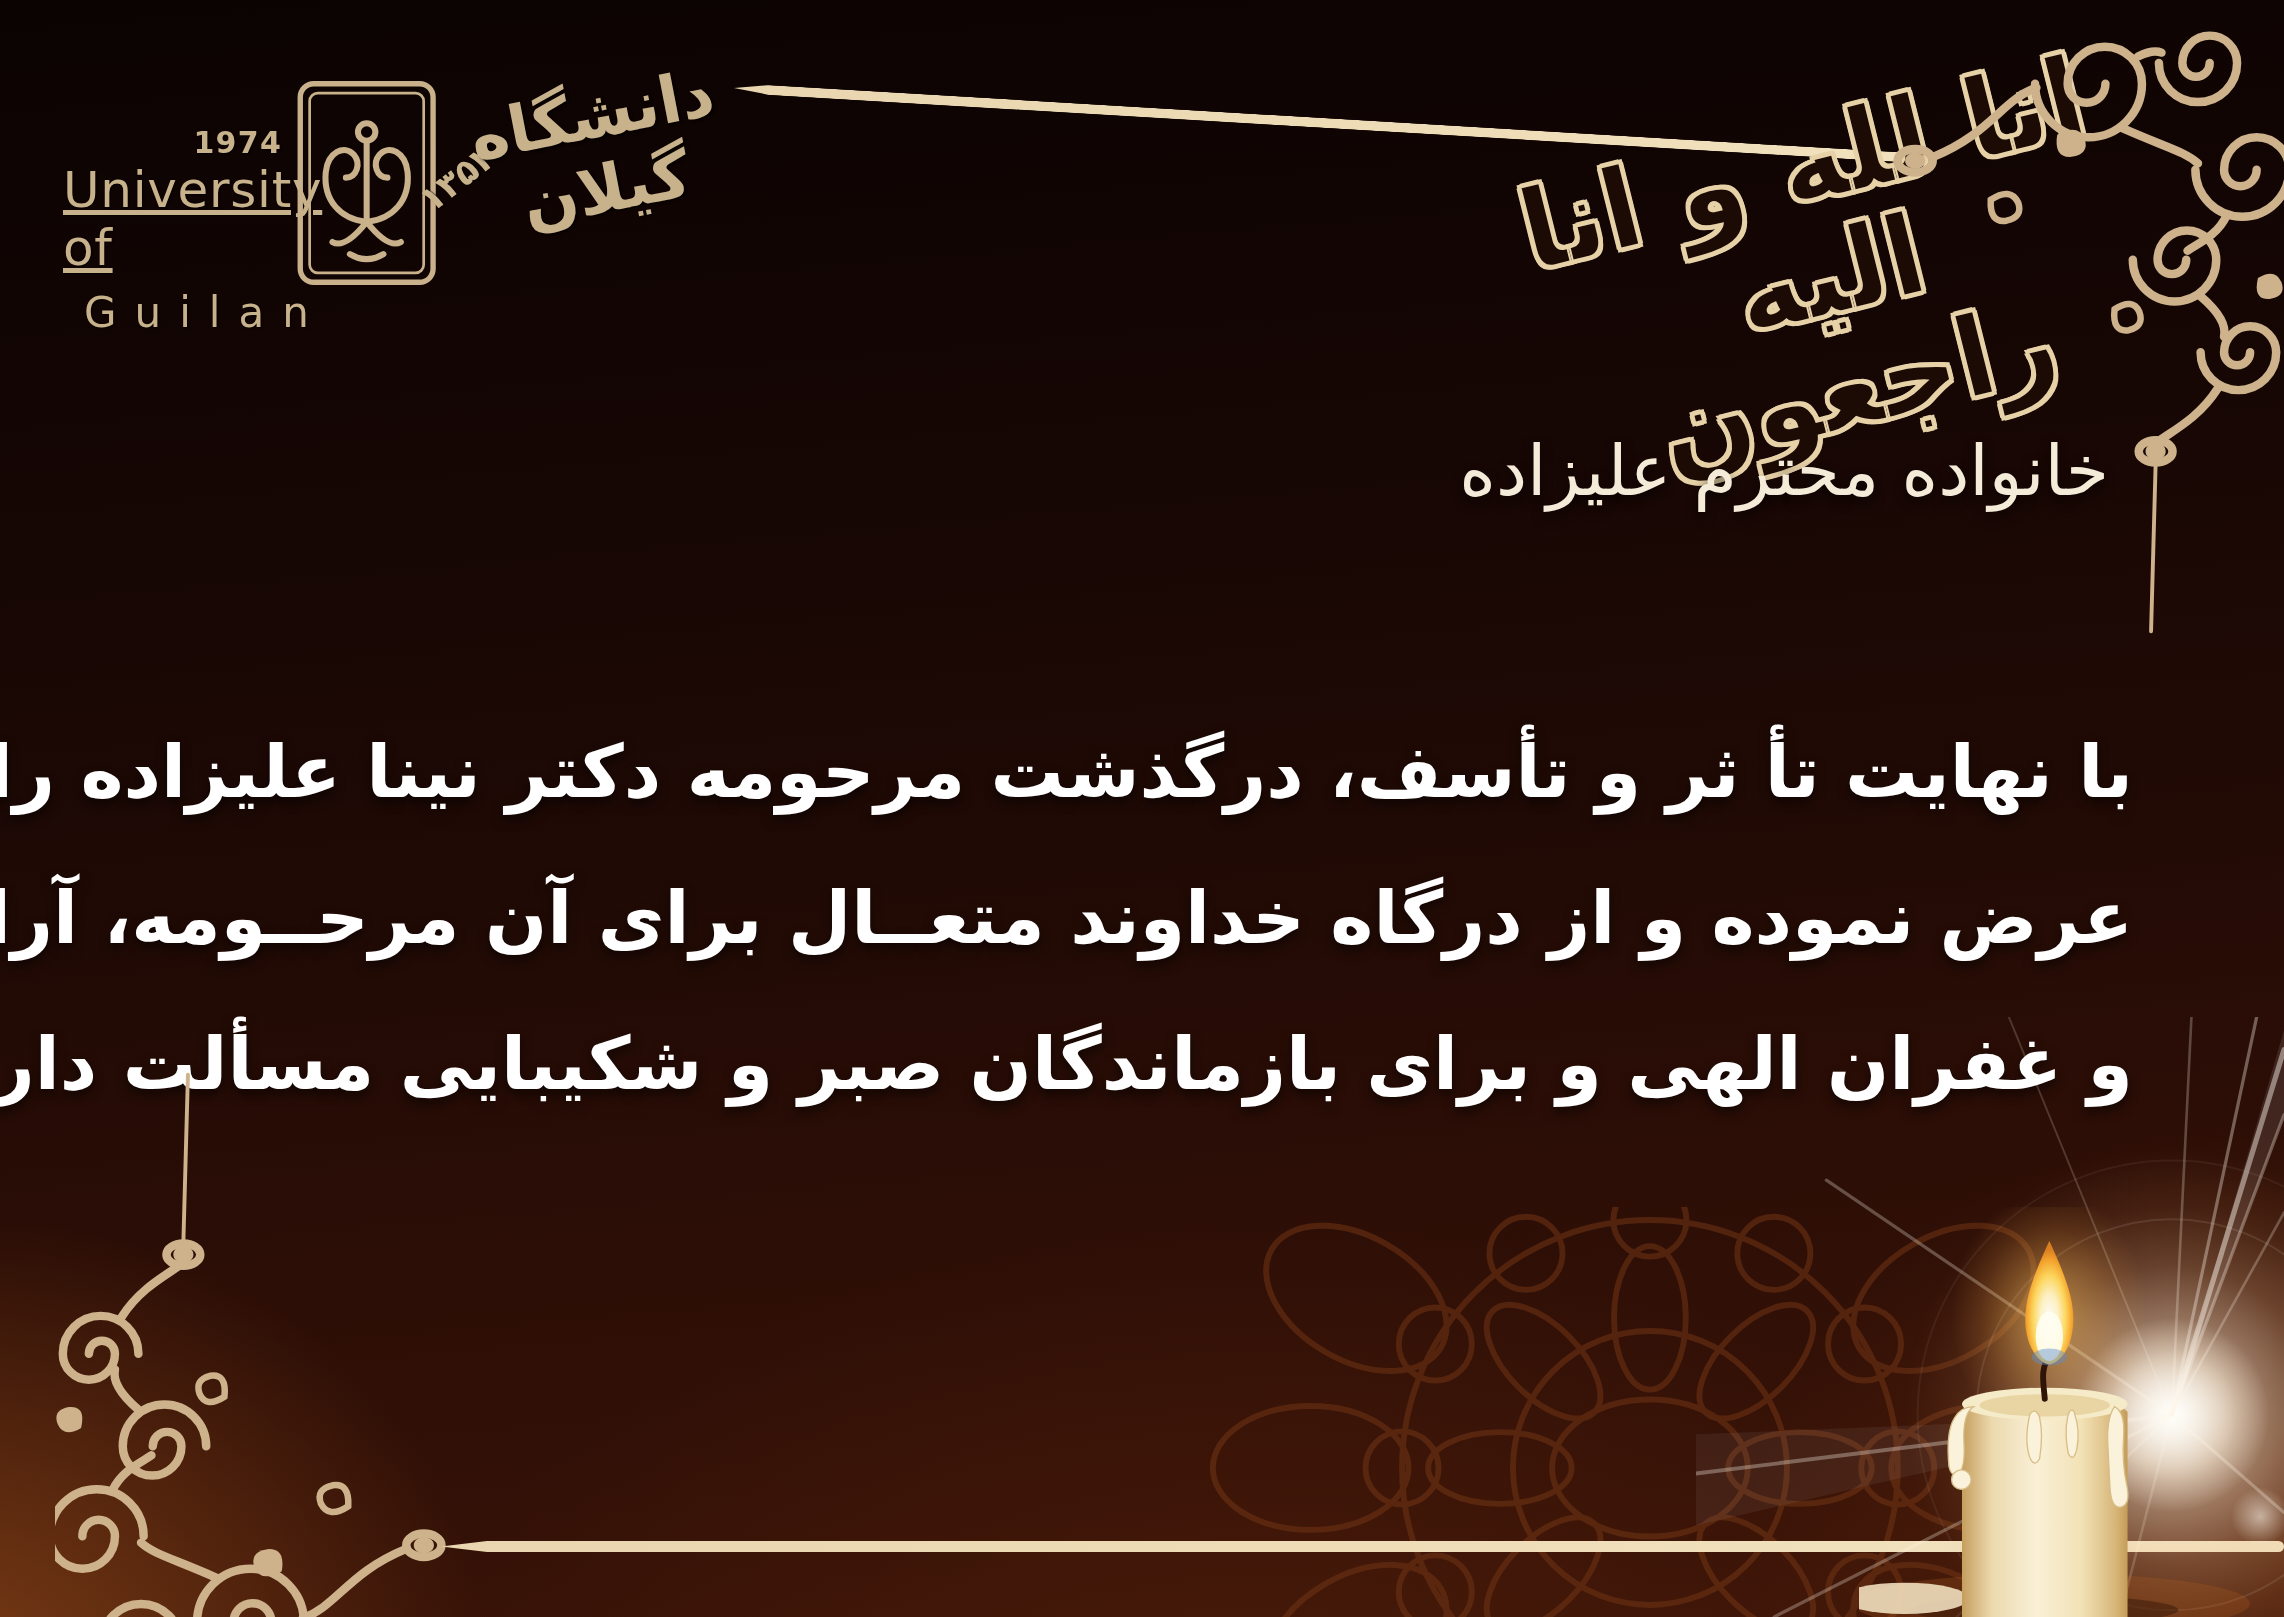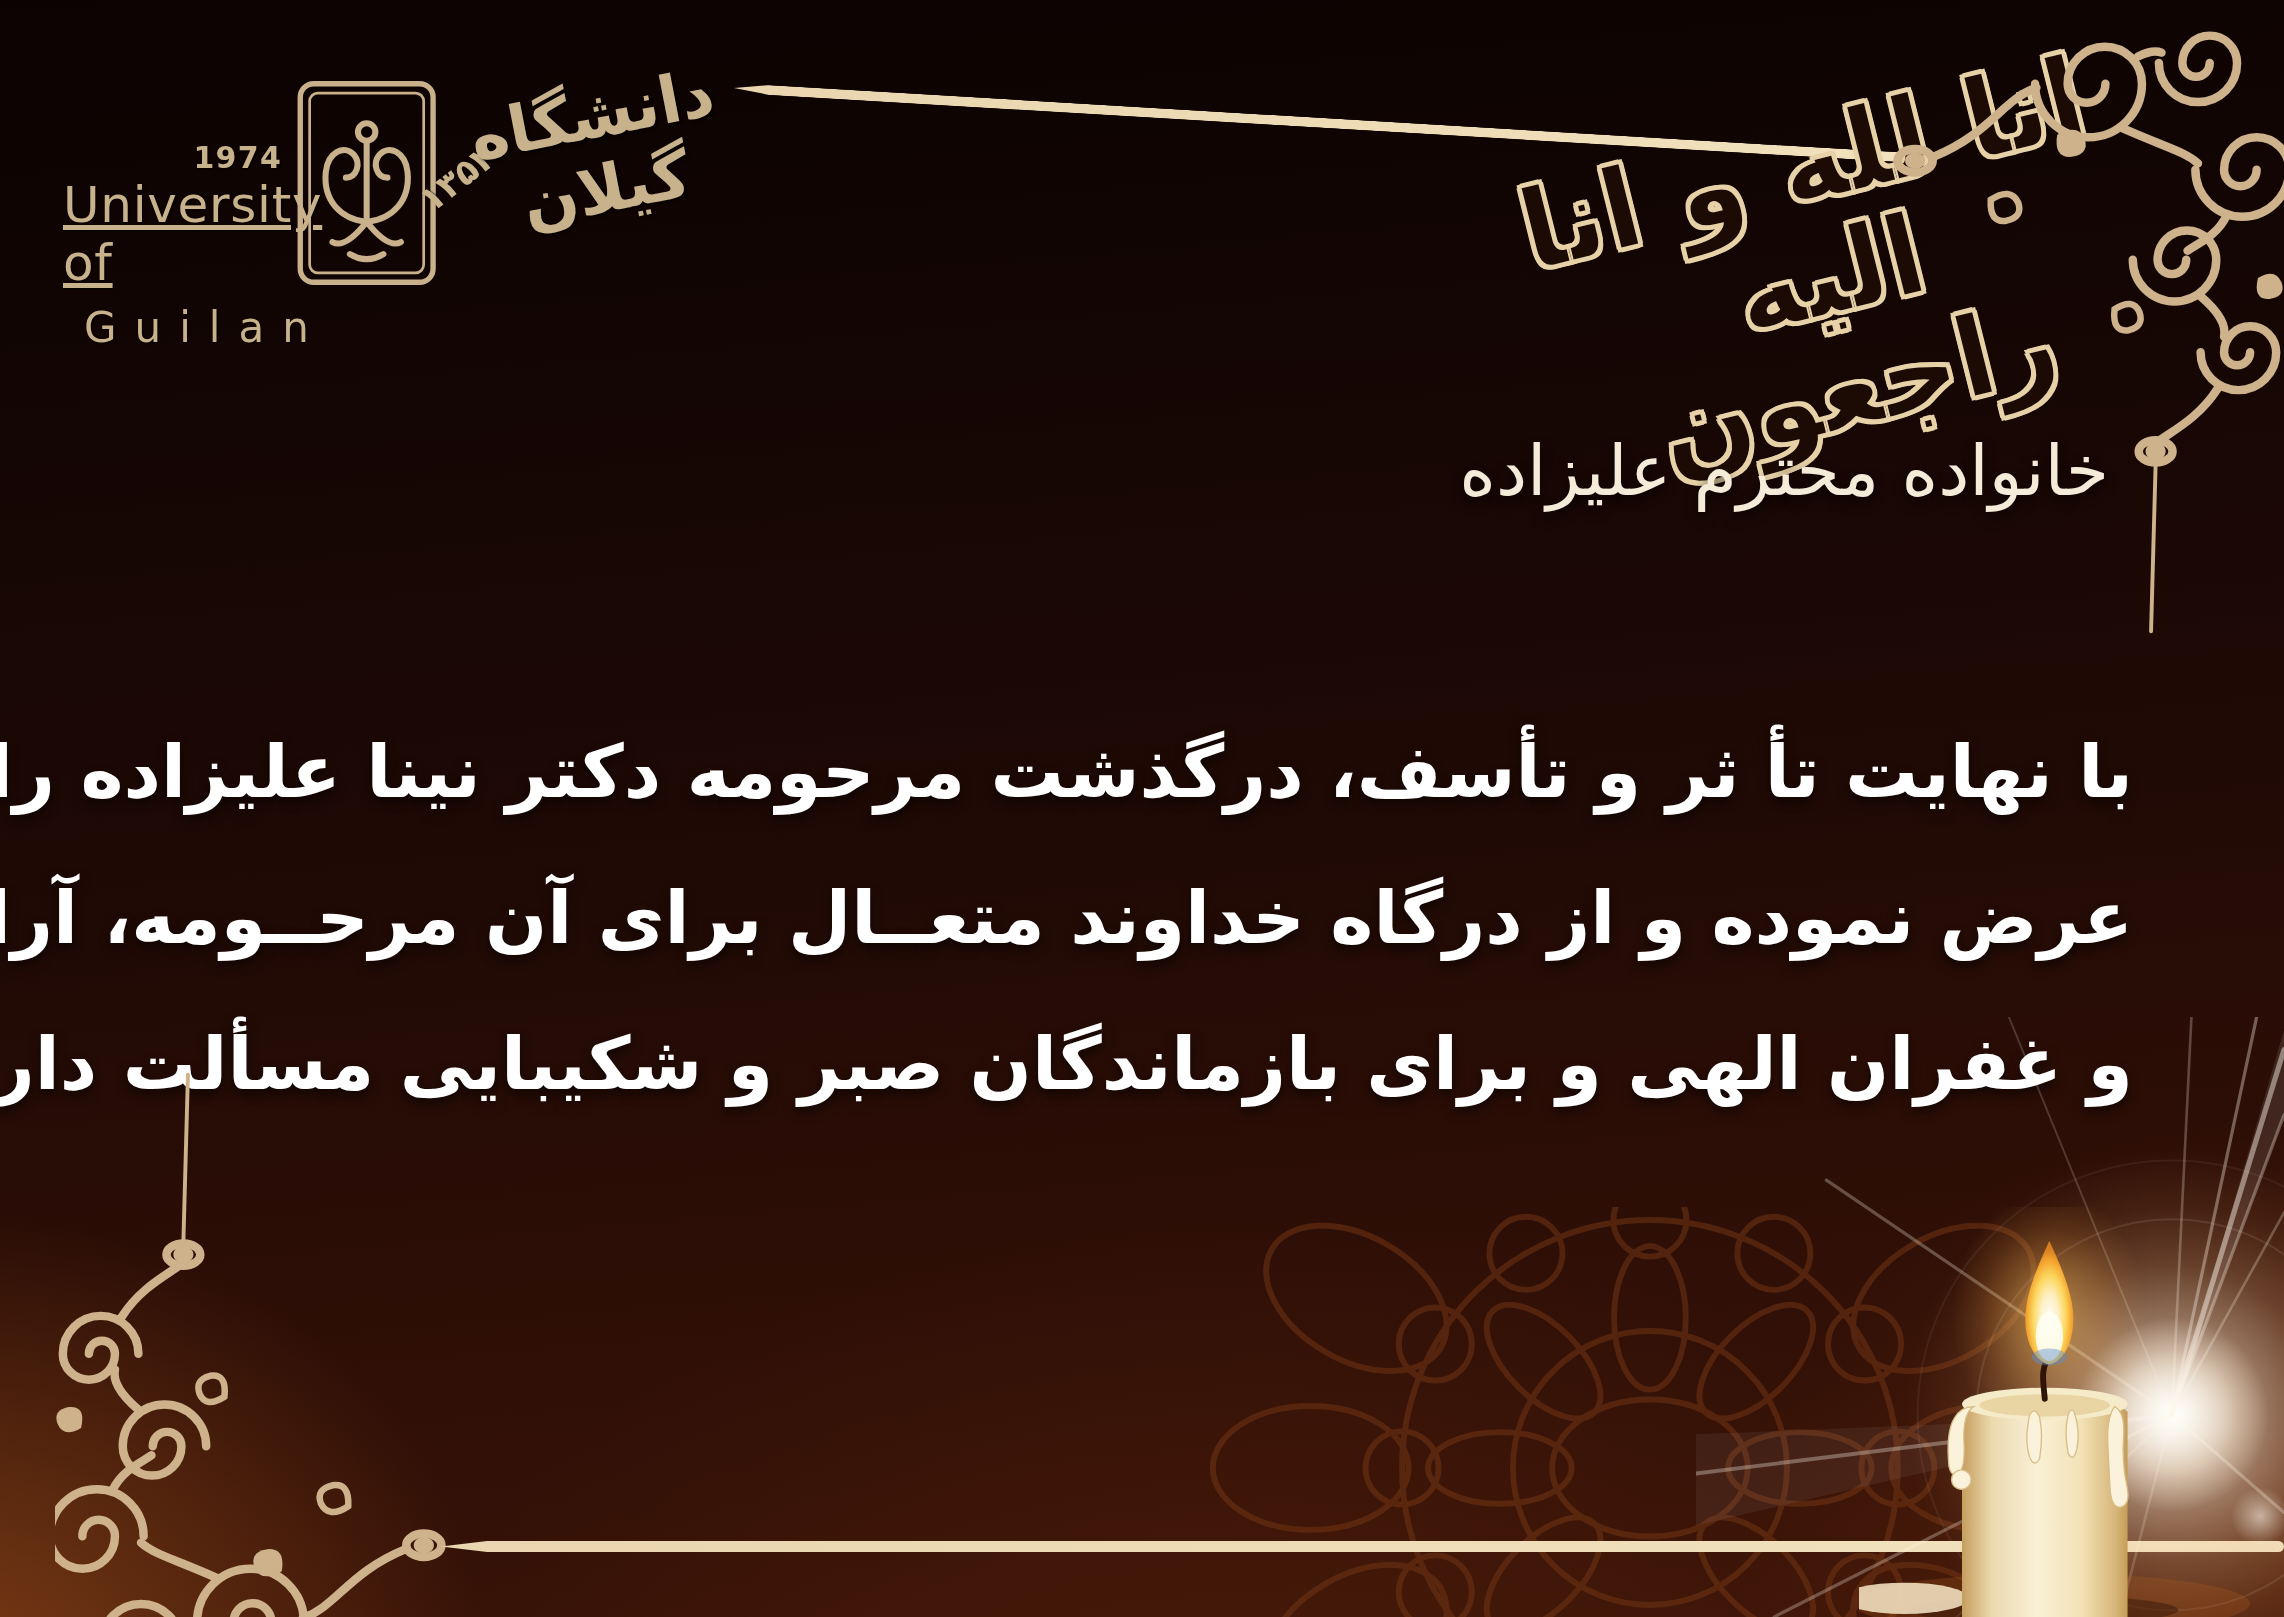--- a/index.html
+++ b/index.html
@@ -7,21 +7,21 @@
     position:relative;width:2284px;height:1617px;overflow:hidden;
     font-family:"DejaVu Sans",sans-serif;
     background:
       radial-gradient(978px 848px at -2% 104%, #7a3c15 0%, rgba(122,60,21,0) 55%),
       radial-gradient(1500px 1109px at 55% 118%, #4c1d0a 0%, rgba(76,29,10,0) 62%),
       radial-gradient(913px 717px at 100% 96%, #56230c 0%, rgba(86,35,12,0) 60%),
       linear-gradient(175deg,#0a0302 0%,#150604 28%,#200a05 52%,#2c0e06 72%,#3a1307 100%);
   }
   .abs{position:absolute;}
   
-  .logo-en{left:63px;top:125px;width:223px;color:#c8b28c;margin-top:15px;}
+  .logo-en{left:63px;top:125px;width:223px;color:#c8b28c;}
   .logo-year{font-size:30px;font-weight:700;text-align:right;letter-spacing:1.3px;padding-right:3.9px;
              text-shadow:1.3px 1.3px 1.3px rgba(0,0,0,.6);}
   .logo-line1{font-size:50px;font-weight:400;letter-spacing:0.7px;margin-top:1.3px;
               text-shadow:1.3px 1.3px 1.3px rgba(0,0,0,.6);text-decoration:underline;}
   .logo-line2{font-size:42px;font-weight:400;letter-spacing:18px;margin-top:10.4px;padding-left:21px;
               text-shadow:1.3px 1.3px 1.3px rgba(0,0,0,.6);}
   .logo-year-fa{left:415px;top:158px;font-size:35px;font-weight:700;color:#c8b28c;
                 transform:rotate(-38deg);text-shadow:1.3px 1.3px 1.3px rgba(0,0,0,.6);}
   .logo-fa{left:449px;top:77px;width:300px;font-size:65px;font-weight:700;color:#c8b28c;
            direction:rtl;text-align:center;transform:rotate(-11deg);

